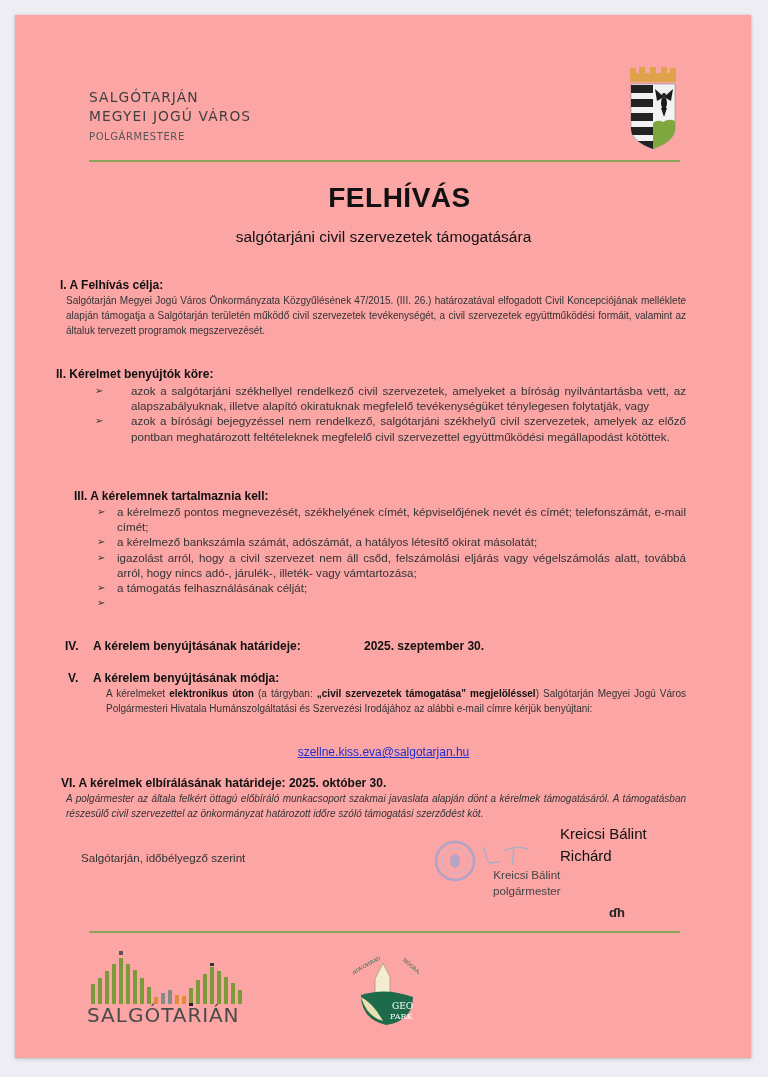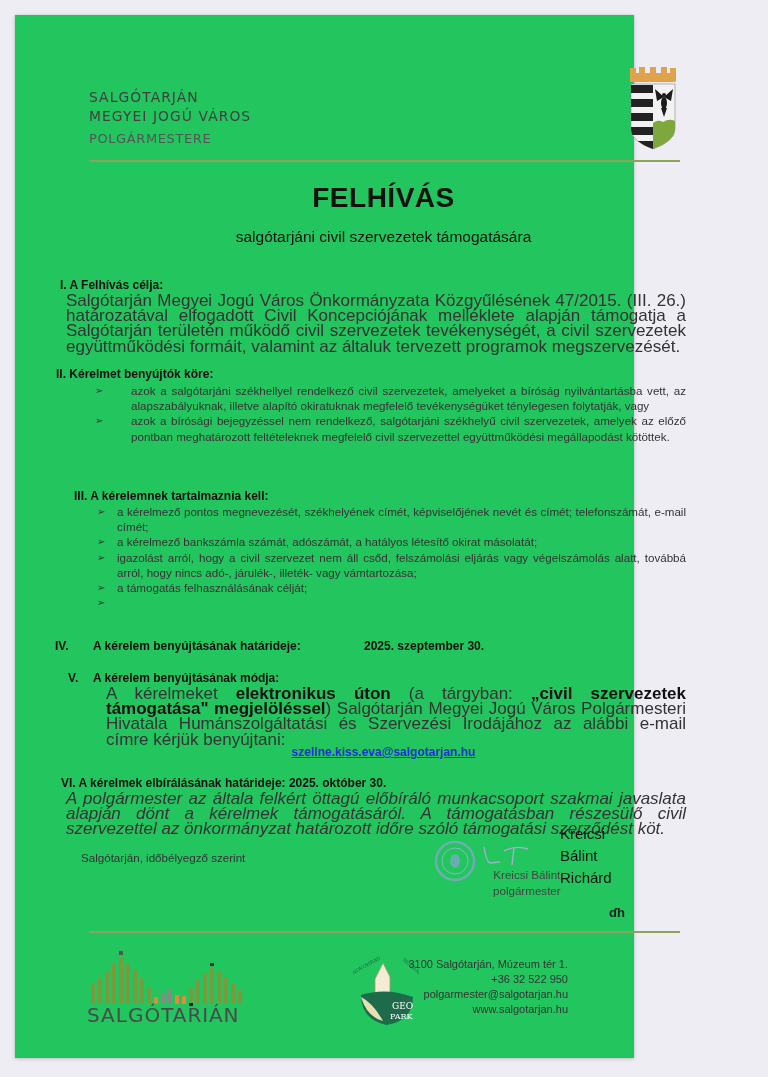--- a/index.html
+++ b/index.html
@@ -7,70 +7,71 @@
     width: 768px; height: 1077px;
     background: #eeedf4;
     font-family: "Liberation Sans", sans-serif;
     color: #2b2b2b;
     position: relative;
     overflow: hidden;
   }
   .sheet {
     position: absolute;
     left: 15px; top: 15px;
-    width: 619px; height: 1043px;
-    background: #22c55e;
+    width: 736px; height: 1043px;
+    background: #fca5a5;
     box-shadow: 0 1px 4px rgba(0,0,0,0.18), 0 0 1px rgba(0,0,0,0.2);
   }
   
   .lh-block { position: absolute; left: 74px; top: 73px; color: #444; }
   .lh-line1, .lh-line2 {
     font-size: 14.5px; letter-spacing: 1.1px; line-height: 19px;
     font-family: "DejaVu Sans", sans-serif; font-weight: normal; color: #3f3f3f;
   }
   .lh-line1 { font-size: 13.8px; }
   .lh-line2 { font-size: 13.8px; }
   .lh-line3 {
     font-family: "DejaVu Sans", sans-serif;
-    font-size: 13px; letter-spacing: 0.6px; margin-top: 5px; color: #555;
+    font-size: 10px; letter-spacing: 0.6px; margin-top: 5px; color: #555;
   }
   .coat { position: absolute; left: 612px; top: 52px; width: 52px; height: 84px; }
   .rule {
     position: absolute; left: 74px; width: 591px; height: 2px; background: #8ba35a;
   }
   .rule.top { top: 145px; }
   .rule.bottom { top: 916px; }
 
   
   .title {
     position: absolute; left: 0; width: 737px; top: 167px;
     text-align: center; font-size: 28px; font-weight: bold; color: #111;
     letter-spacing: 0.5px;
+    padding-left: 16px;
   }
   .subtitle {
     position: absolute; left: 0; width: 737px; top: 213px;
     text-align: center; font-size: 15.5px; font-weight: normal; color: #111;
   }
 
   
   .sec-h { position: absolute; font-size: 12px; font-weight: bold; color: #111; white-space: nowrap; }
   .para {
-    position: absolute; font-size: 17px; line-height: 15.2px; color: #333;
+    position: absolute; font-size: 10px; line-height: 15.2px; color: #333;
     text-align: justify; text-align-last: left;
   }
   .bullets { position: absolute; margin: 0; padding: 0; list-style: none; font-size: 11.6px; line-height: 15.2px; color: #333; }
   .bullets li { position: relative; text-align: justify; text-align-last: left; }
   .bullets .arrow {
     position: absolute; left: -36px; top: 0; font-size: 10px; color: #333;
   }
   .b2 .arrow { left: -20px; }
   .bold { font-weight: bold; color: #111; }
   .email-link {
     position: absolute; left: 0; width: 737px; top: 730px; text-align: center;
-    font-size: 12px; font-weight: bold; color: #1f2fd0; text-decoration: underline;
+    font-size: 12px; font-weight: normal; color: #1f2fd0; text-decoration: underline;
   }
 
   
   .sig-place { position: absolute; left: 66px; top: 836px; font-size: 11.6px; color: #333; }
   .stamp { position: absolute; left: 418px; top: 824px; width: 44px; height: 44px; }
   .sign-scribble { position: absolute; left: 465px; top: 826px; width: 52px; height: 28px; }
   .signer-name {
     position: absolute; left: 545px; top: 808px; font-size: 15px; line-height: 22px; color: #111;
     font-family: "Liberation Sans Narrow", "Liberation Sans", sans-serif;
   }
@@ -170,21 +171,21 @@
     </li>
     <li>
       <span class="arrow">➢</span>
       <span>a támogatás felhasználásának célját;</span>
     </li>
     <li>
       <span class="arrow">➢</span>
     </li>
   </ul>
 
-  <div class="sec-h" style="left:40px; top:624px;text-align:right;">IV.</div>
+  <div class="sec-h" style="left:50px; top:624px;text-align:right;">IV.</div>
   <div class="sec-h" style="left:78px; top:624px;">A kérelem benyújtásának határideje:</div>
   <div class="sec-h" style="left:349px; top:624px;">2025. szeptember 30.</div>
 
   <div class="sec-h" style="left:53px; top:656px;">V.</div>
   <div class="sec-h" style="left:78px; top:656px;">A kérelem benyújtásának módja:</div>
   <div class="para" style="left:91px; top:671px; width:580px;"><span>A kérelmeket </span><span class="bold">elektronikus úton</span><span> (a tárgyban: </span><span class="bold">„civil szervezetek támogatása" megjelöléssel</span><span>) Salgótarján Megyei Jogú Város Polgármesteri Hivatala Humánszolgáltatási és Szervezési Irodájához az alábbi e-mail címre kérjük benyújtani:</span></div>
   <div class="email-link">szellne.kiss.eva@salgotarjan.hu</div>
 
   <div class="sec-h" style="left:46px; top:761px;">VI. A kérelmek elbírálásának határideje: 2025. október 30.</div>
   <div class="para" style="left:51px; top:776px; width:620px;font-style:italic;">A polgármester az általa felkért öttagú előbíráló munkacsoport szakmai javaslata alapján dönt a kérelmek támogatásáról. A támogatásban részesülő civil szervezettel az önkormányzat határozott időre szóló támogatási szerződést köt.</div>
@@ -246,19 +247,13 @@
   <svg class="geo-logo" viewBox="0 0 66 72">
     <path d="M22 24 L30 8 L37 22 L37 40 L22 40 Z" fill="#f3ecd2" stroke="#a89a6a" stroke-width="0.8"></path>
     <path d="M8 40 Q33 32 60 42 Q60 66 33 70 Q8 64 8 40 Z" fill="#1d6b4a"></path>
     <path d="M8 42 Q20 48 30 66 Q14 62 8 42 Z" fill="#e9dfb3"></path>
     <text x="39" y="54" font-family="DejaVu Serif, serif" font-size="9" fill="#fff">GEO</text>
     <text x="37" y="64" font-family="DejaVu Serif, serif" font-size="8" fill="#fff">PARK</text>
     <text x="2" y="14" font-family="DejaVu Serif, serif" font-size="5" fill="#1d6b4a" transform="rotate(-30 12 20)">NOVOHRAD</text>
     <text x="44" y="8" font-family="DejaVu Serif, serif" font-size="5" fill="#1d6b4a" transform="rotate(40 50 14)">NÓGRÁD</text>
   </svg>
 
-  <div class="contact">
-    <div>3100 Salgótarján, Múzeum tér 1.</div>
-    <div>+36 32 522 950</div>
-    <div>polgarmester@salgotarjan.hu</div>
-    <div>www.salgotarjan.hu</div>
-  </div>
 </div>
 
 </body></html>

